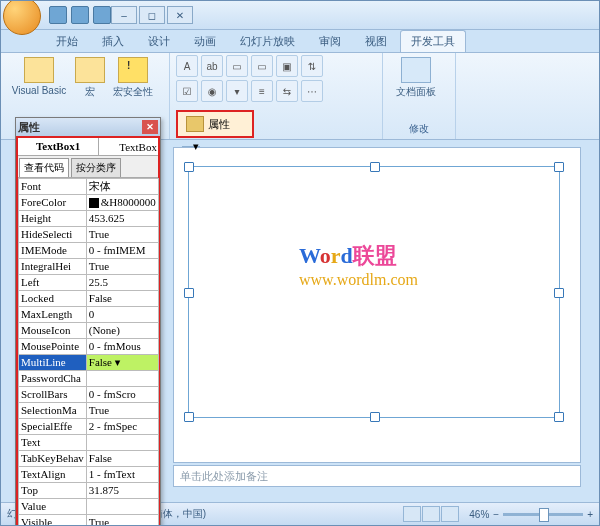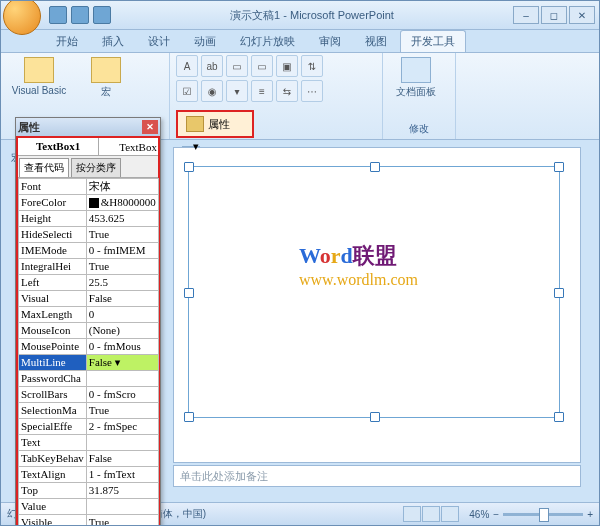--- a/index.html
+++ b/index.html
@@ -9,41 +9,41 @@
 .qat{display:flex;gap:4px;margin-left:4px}
 .qat span{width:16px;height:16px;background:#6fa6d4;border:1px solid #4a7aa3;border-radius:2px}
 .title{flex:1;text-align:center;color:#3a5d80}
 .winbtns{display:flex;gap:2px;margin-right:4px}
 .winbtns span{width:24px;height:16px;background:#dbe9f7;border:1px solid #89a9c8;display:flex;align-items:center;justify-content:center;font-size:10px;color:#3a5d80}
 .tabs{height:22px;display:flex;align-items:flex-end;background:#cde3f7;padding-left:44px;gap:2px;border-bottom:1px solid #9cb9d8}
 .tab{padding:3px 10px;color:#3a5d80;border:1px solid transparent;border-bottom:none;border-radius:3px 3px 0 0;cursor:pointer}
 .tab.active{background:#eff6fd;border-color:#9cb9d8}
 .ribbon{height:86px;background:linear-gradient(#eff6fd,#d7e8f8);display:flex;border-bottom:1px solid #9cb9d8}
 .rgroup{border-right:1px solid #b8d1ea;padding:2px 6px;display:flex;flex-direction:column;justify-content:space-between}
-.rgroup .tools{display:flex;gap:20px;align-items:flex-start;flex-wrap:wrap}
+.rgroup .tools{display:flex;gap:4px;align-items:flex-start;flex-wrap:wrap}
 .bigbtn{display:flex;flex-direction:column;align-items:center;width:40px;padding:2px;gap:2px;font-size:10px;color:#3a5d80;text-align:center;cursor:pointer}
 .bigbtn .ic{width:28px;height:24px;background:#fce39a;border:1px solid #c9a94d}
 .bigbtn.warn .ic{background:#ffe066;position:relative}
 .bigbtn.warn .ic:before{content:"!";position:absolute;left:8px;top:2px;font-weight:bold;color:#333}
 .gname{text-align:center;font-size:10px;color:#3a6290;padding:1px 0}
 .btnrow{display:flex;gap:3px}
 .toolbtn{width:20px;height:20px;background:#e8f1fb;border:1px solid #b3cde6;border-radius:2px;display:flex;align-items:center;justify-content:center;font-size:10px;color:#555;cursor:pointer}
 .prop-highlight{border:2px solid #d22;background:#fff0d6;display:flex;align-items:center;gap:4px;padding:2px 8px;height:20px;cursor:pointer}
 .prop-highlight .ic{width:16px;height:14px;background:#e8c76a;border:1px solid #b8923a}
 .codebtn{display:flex;align-items:center;gap:4px;padding:2px 6px;height:20px;cursor:pointer;margin-top:4px}
 .codebtn .ic{width:16px;height:14px;background:#c7ddf2;border:1px solid #8db0d2}
 .slide-area{position:absolute;left:172px;top:146px;right:18px;bottom:62px;background:#fff;border:1px solid #9cb9d8}
 .textbox-obj{position:absolute;left:14px;top:18px;width:370px;height:250px;border:1px solid #6fa6d4;background:rgba(255,255,255,0.5)}
 .handle{width:8px;height:8px;border:1px solid #3878b8;background:#fff;position:absolute;border-radius:1px}
 .h-nw{left:-5px;top:-5px}.h-n{left:50%;top:-5px;margin-left:-4px}.h-ne{right:-5px;top:-5px}
 .h-w{left:-5px;top:50%;margin-top:-4px}.h-e{right:-5px;top:50%;margin-top:-4px}
 .h-sw{left:-5px;bottom:-5px}.h-s{left:50%;bottom:-5px;margin-left:-4px}.h-se{right:-5px;bottom:-5px}
 .watermark{position:absolute;left:110px;top:74px;text-align:left;font-family:"Microsoft YaHei";white-space:nowrap}
 .wm1{font-size:22px;font-weight:bold}
-.wm1 .c1{color:#2a6bd8}.wm1 .c2{color:#d63333}.wm1 .c3{color:#e6a817}.wm1 .c4{color:#2a6bd8}.wm1 .c5{color:#701a75}
+.wm1 .c1{color:#2a6bd8}.wm1 .c2{color:#d63333}.wm1 .c3{color:#e6a817}.wm1 .c4{color:#2a6bd8}.wm1 .c5{color:#ec4899}
 .wm2{font-size:16px;color:#e6a817}
 .notes{position:absolute;left:172px;bottom:38px;right:18px;height:22px;background:#fff;border:1px solid #9cb9d8;color:#8a9bab;padding:3px 6px;box-sizing:border-box}
 .status{position:absolute;left:0;right:0;bottom:0;height:22px;background:linear-gradient(#e4eefb,#c5dbf2);border-top:1px solid #9cb9d8;display:flex;align-items:center;font-size:10px;color:#3a5d80;padding:0 6px;gap:10px}
 .status .spacer{flex:1}
 .zoom{display:flex;align-items:center;gap:4px}
 .zoom .track{width:80px;height:3px;background:#8fb2d4;position:relative}
 .zoom .thumb{width:8px;height:12px;background:#fff;border:1px solid #6c94bb;position:absolute;left:36px;top:-5px}
 
 .propwin{position:absolute;left:14px;top:116px;width:144px;background:#efefef;border:1px solid #7a7a7a;z-index:10;box-shadow:2px 2px 4px rgba(0,0,0,0.25)}
 .propwin .pw-title{height:18px;background:linear-gradient(#d8e6f6,#b8cee7);display:flex;align-items:center;justify-content:space-between;padding:0 2px;font-size:11px;color:#333;font-weight:bold}
@@ -68,21 +68,20 @@
 <body>
 <div id="app">
 
 <div class="titlebar">
   <div class="office-btn"></div>
   <div class="qat">
     <span></span>
     <span></span>
     <span></span>
   </div>
-  <div class="title">演示文稿1 - Microsoft PowerPoint</div>
   <div class="winbtns">
     <span>–</span>
     <span>◻</span>
     <span>✕</span>
   </div>
 </div>
 
 <div class="tabs">
   <div class="tab">开始</div>
   <div class="tab">插入</div>
@@ -236,21 +235,21 @@
             </tr>
             <tr>
               <td class="pn">IntegralHei</td>
               <td class="pv">True</td>
             </tr>
             <tr>
               <td class="pn">Left</td>
               <td class="pv">25.5</td>
             </tr>
             <tr>
-              <td class="pn">Visual</td>
+              <td class="pn">Locked</td>
               <td class="pv">False</td>
             </tr>
             <tr>
               <td class="pn">MaxLength</td>
               <td class="pv">0</td>
             </tr>
             <tr>
               <td class="pn">MouseIcon</td>
               <td class="pv">(None)</td>
             </tr>

